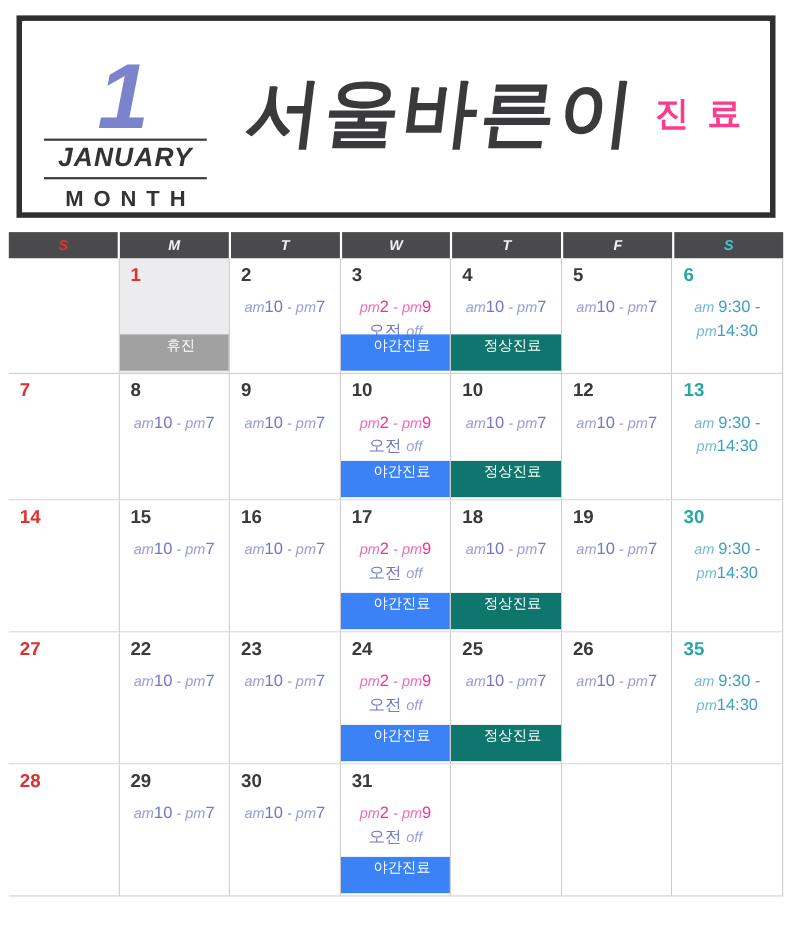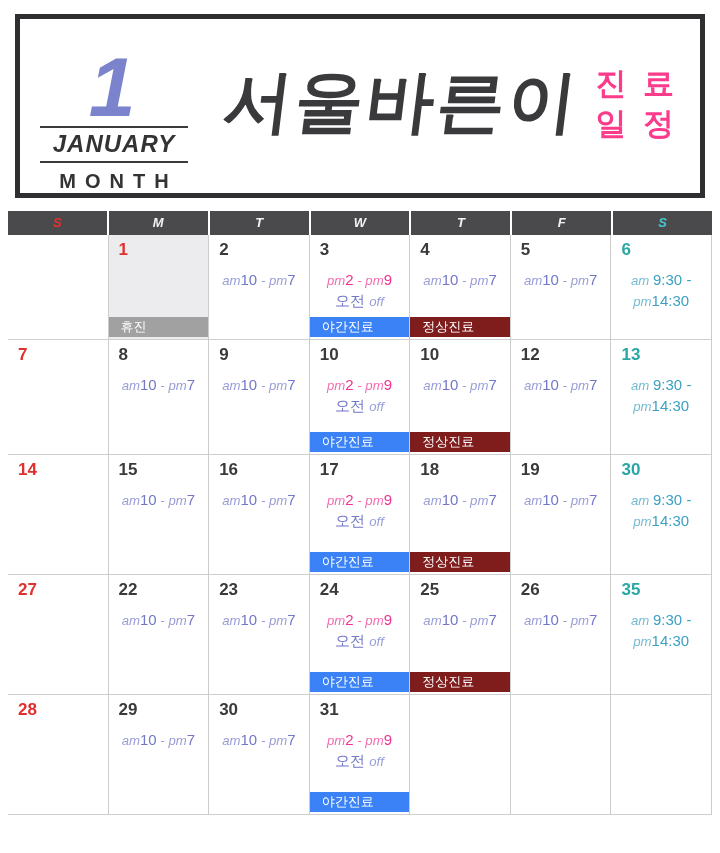--- a/index.html
+++ b/index.html
@@ -47,42 +47,41 @@
   .cell[data-type="holiday"]{background:#ececee;}
   .num{font-size:17px;font-weight:bold;color:#3a3a3c;padding-left:10px;margin-bottom:9px;line-height:1.1;}
   .num[data-color="red"]{color:#e02f2f;}
   .num[data-color="teal"]{color:#29a7a4;}
   .hours{text-align:center;font-size:15px;line-height:1.45;font-weight:500;}
   .hours.purple{color:#7277c8;}
   .hours.pink{color:#f23190;}
   .hours.teal{color:#3da0c2;}
   .ap{font-style:italic;font-size:.88em;opacity:.72;}
   .badge{
-    position:absolute;left:0;right:0;bottom:2px;height:20px;line-height:19px;
-    text-align:left;color:#ffffff;font-size:13px;font-weight:500;padding-left:12px;
+    position:absolute;left:0;right:0;bottom:2px;height:33px;line-height:19px;
+    text-align:center;color:#ffffff;font-size:13px;font-weight:500;padding-left:12px;
   }
   .badge.pink{background:#3b82f6;}
-  .badge.teal{background:#7f1d1d;}
+  .badge.teal{background:#0f766e;}
   .badge.gray{background:#a1a1a1;}
 </style>
 </head>
 <body>
 
 <div class="header-box">
   <div class="month-block">
     <div class="big-one">1</div>
     <div class="hline"></div>
     <div class="jan">JANUARY</div>
     <div class="hline"></div>
     <div class="monthword">MONTH</div>
   </div>
   <div class="clinic">서울바른이</div>
   <div class="sched">
     <div>진 료</div>
-    <div>일 정</div>
   </div>
 </div>
 
 <div class="cal">
   <div class="dow">
     <div class="dh" data-color="red">S</div>
     <div class="dh">M</div>
     <div class="dh">T</div>
     <div class="dh">W</div>
     <div class="dh">T</div>

